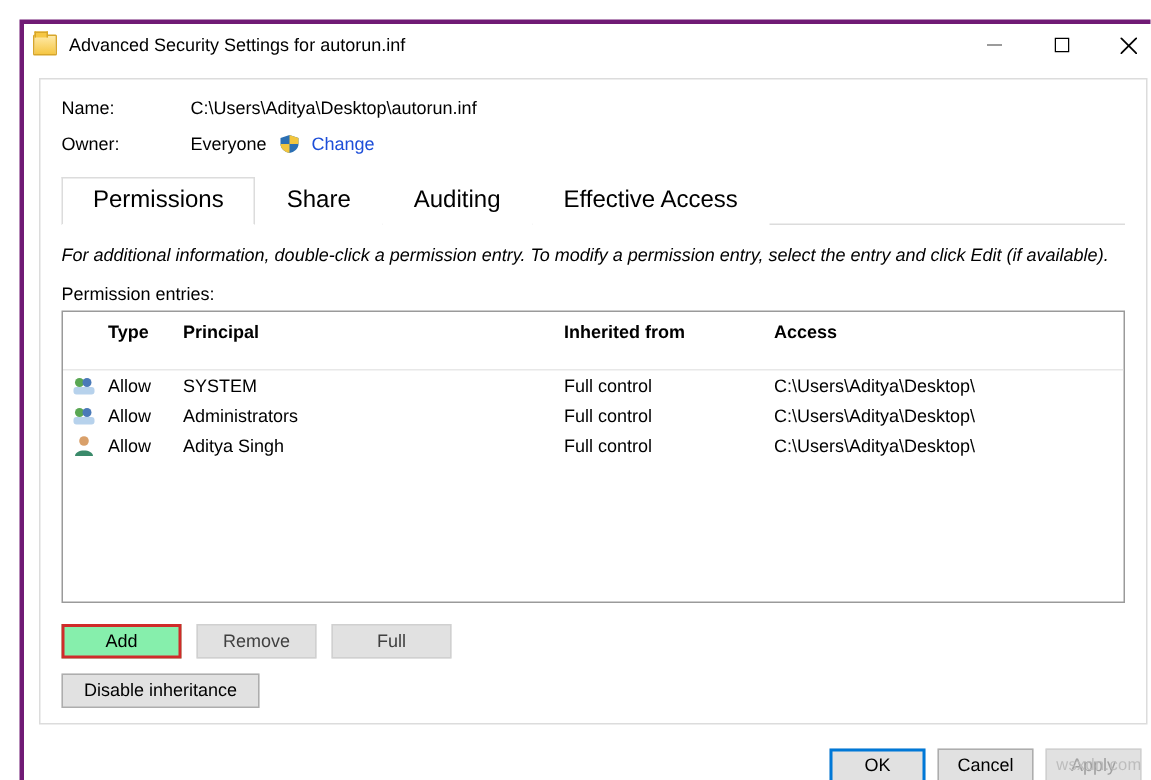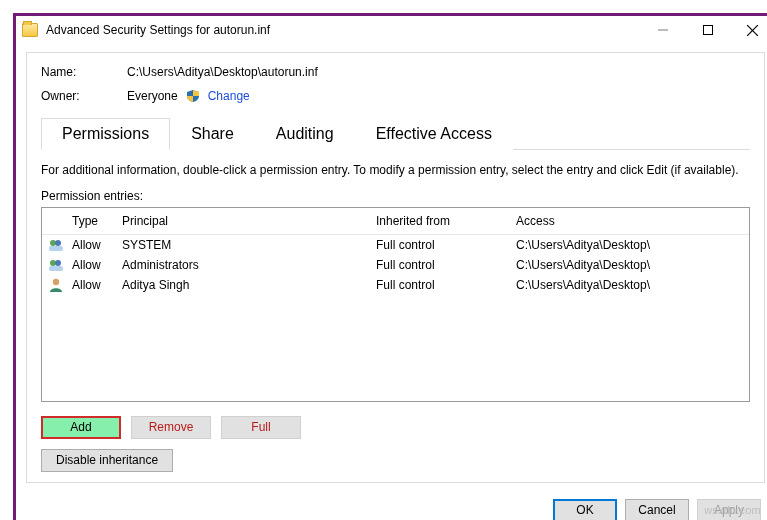--- a/index.html
+++ b/index.html
@@ -78,51 +78,51 @@
       cursor: default;
       position: relative;
       top: 1px;
       background:#fff;
     }
     .tab.active {
       border-color: #dcdcdc;
       border-bottom: 1px solid #fff;
       background: #fff;
     }
-    .info-text { margin: 12px 0 10px 0; line-height:1.4;}
+    .info-text { margin: 12px 0 10px 0; line-height:1.4;font-style:italic;}
     .perm-label { margin-bottom: 4px; }
     .grid {
       border: 1px solid #9a9a9a;
       height: 195px;
       overflow: auto;
     }
     .grid-header, .grid-row {
       display: grid;
       grid-template-columns: 24px 50px 254px 140px 1fr;
       align-items: center;
       padding: 3px 6px;
       font-size: 12px;
     }
     .grid-header {
       border-bottom: 1px solid #e8e8e8;
-      padding-top:6px; padding-bottom:6px;
+      padding-top:6px; padding-bottom:18px;font-weight:bold;
     }
     .grid-row { padding-top:2px; padding-bottom:2px;}
     .picon {
       width:16px;height:16px;display:inline-block;
     }
     .btn-row { display:flex; gap:10px; margin-top:14px;}
     .btn {
       min-width: 80px; height:23px;
       background:#e1e1e1; border:1px solid #adadad;
       font-family:inherit; font-size:12px;
       cursor:default;
       padding: 0 12px;
     }
-    .btn.disabled { color:#b91c1c; border-color:#d0d0d0;}
+    .btn.disabled { color:#404040; border-color:#d0d0d0;}
     .btn.highlight { border:2px solid #d02a2a; background:#86efac;}
     .btn.wide { min-width:auto; padding:0 14px;}
     .footer {
       display:flex; justify-content:flex-end; gap:8px;
       padding: 8px 14px 10px 0;
     }
     .fbtn {
       width:64px; height:23px;
       background:#e1e1e1; border:1px solid #adadad;
       font-family:inherit; font-size:12px; cursor:default;

